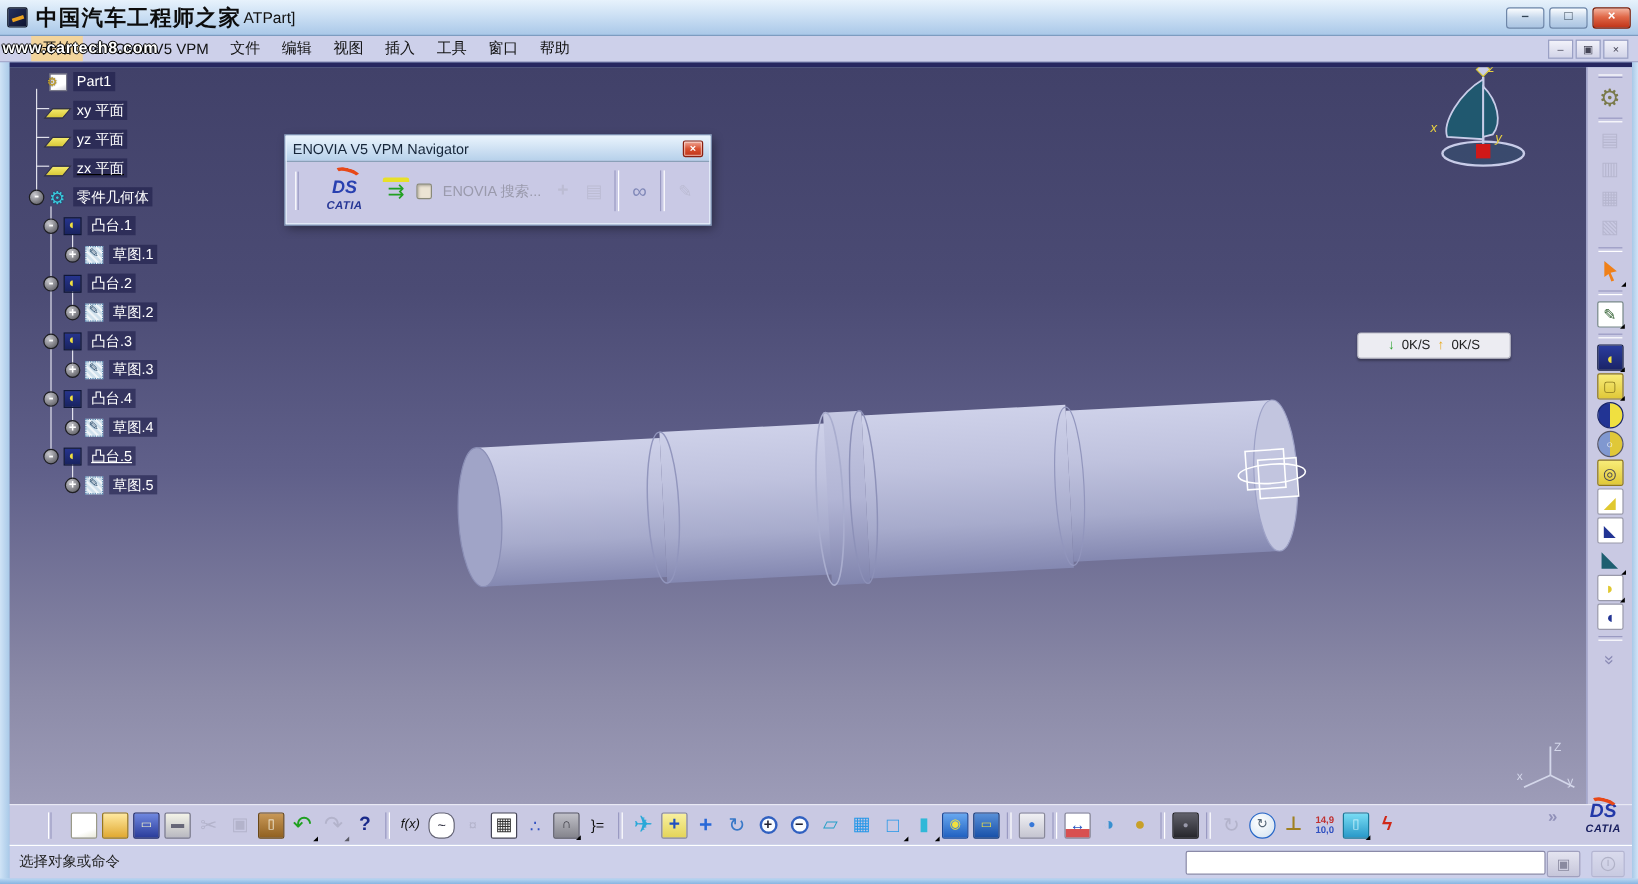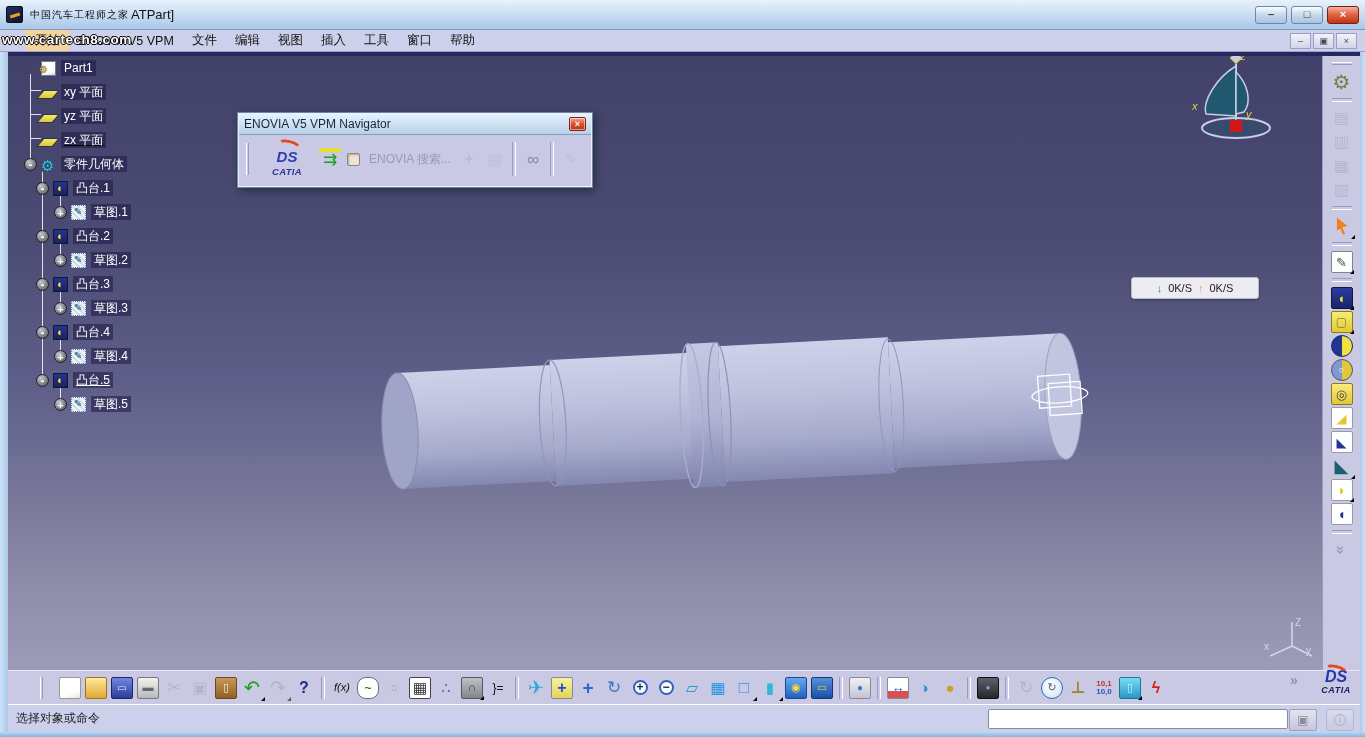--- a/index.html
+++ b/index.html
@@ -6,21 +6,21 @@
   html,body{width:1365px;height:737px;overflow:hidden;}
   body{font-family:"Liberation Sans","DejaVu Sans",sans-serif;position:relative;background:#9cc2e8;}
 
   
   .titlebar{position:absolute;left:0;top:0;width:1365px;height:30px;
     background:linear-gradient(180deg,#e7f2fc 0%,#cfe2f5 40%,#aac8e8 100%);
     border-bottom:1px solid #7d9cc0;display:flex;align-items:center;padding:0 6px;}
   .appicon{width:17px;height:17px;background:linear-gradient(135deg,#24305e,#0e1430);border:1px solid #091020;
     border-radius:2px;margin-right:7px;position:relative;}
   .appicon::after{content:"";position:absolute;left:3px;top:7px;width:10px;height:3px;background:#e8a020;transform:rotate(-18deg);}
-  .titletext{font-family:"Liberation Serif","DejaVu Serif",serif;font-weight:400;font-size:10px;color:#0c0c0c;letter-spacing:1px;text-align:center;}
+  .titletext{font-family:"Liberation Serif","DejaVu Serif",serif;font-weight:700;font-size:18px;color:#0c0c0c;letter-spacing:1px;text-align:center;}
   .titlesuffix{font-size:13px;color:#111;margin-left:2px;font-weight:400;}
   .wbtns{margin-left:auto;display:flex;gap:4px;}
   .wbtn{width:32px;height:18px;border:1px solid #6e86a8;border-radius:3px;
     background:linear-gradient(180deg,#fbfdff,#c6d8ec 50%,#aac4e2);
     color:#274; color:#345;font-size:11px;line-height:15px;text-align:center;font-weight:700;}
   .wbtn.close{background:linear-gradient(180deg,#f4b4a0,#e06848 45%,#c03418);border-color:#7c1e08;color:#fff;}
 
   .menubar{position:absolute;left:0;top:30px;width:1365px;height:22px;background:#cdd0ea;
     border-bottom:1px solid #9ea2c6;display:flex;align-items:center;padding-left:26px;}
   .mitem{font-size:12.5px;color:#111;padding:2px 9px;white-space:nowrap;}
@@ -527,21 +527,21 @@
       <span class="tbtn dis">
         <span class="glyph" style="color: rgb(162, 162, 184); font-size: 17px;">↻</span>
       </span>
       <span class="tbtn" style="background: radial-gradient(circle at 40% 35%, rgb(255, 255, 255), rgb(207, 224, 240)); border: 1px solid rgb(40, 104, 200); border-radius: 50%;">
         <span class="glyph" style="color: rgb(85, 102, 119); font-size: 11px;">↻</span>
       </span>
       <span class="tbtn">
         <span class="glyph" style="color: rgb(160, 128, 32); font-size: 16px; font-weight: 700;">⊥</span>
       </span>
       <span class="tbtn two">
-        <span class="glyph" style="color: rgb(192, 48, 48); font-size: 8px; font-weight: 700;">10,1</span>
+        <span class="glyph" style="color: rgb(192, 48, 48); font-size: 8px; font-weight: 700;">14,9</span>
         <span class="glyph2" style="color: rgb(48, 80, 192);">10,0</span>
       </span>
       <span class="tbtn dd" style="background: linear-gradient(rgb(120, 220, 244), rgb(40, 152, 200)); border: 1px solid rgb(24, 120, 152);">
         <span class="glyph" style="color: rgb(200, 240, 250); font-size: 11px;">▯</span>
       </span>
       <span class="tbtn">
         <span class="glyph" style="color: rgb(208, 40, 24); font-size: 16px; font-weight: 700;">ϟ</span>
       </span>
     </div>
 </div>

